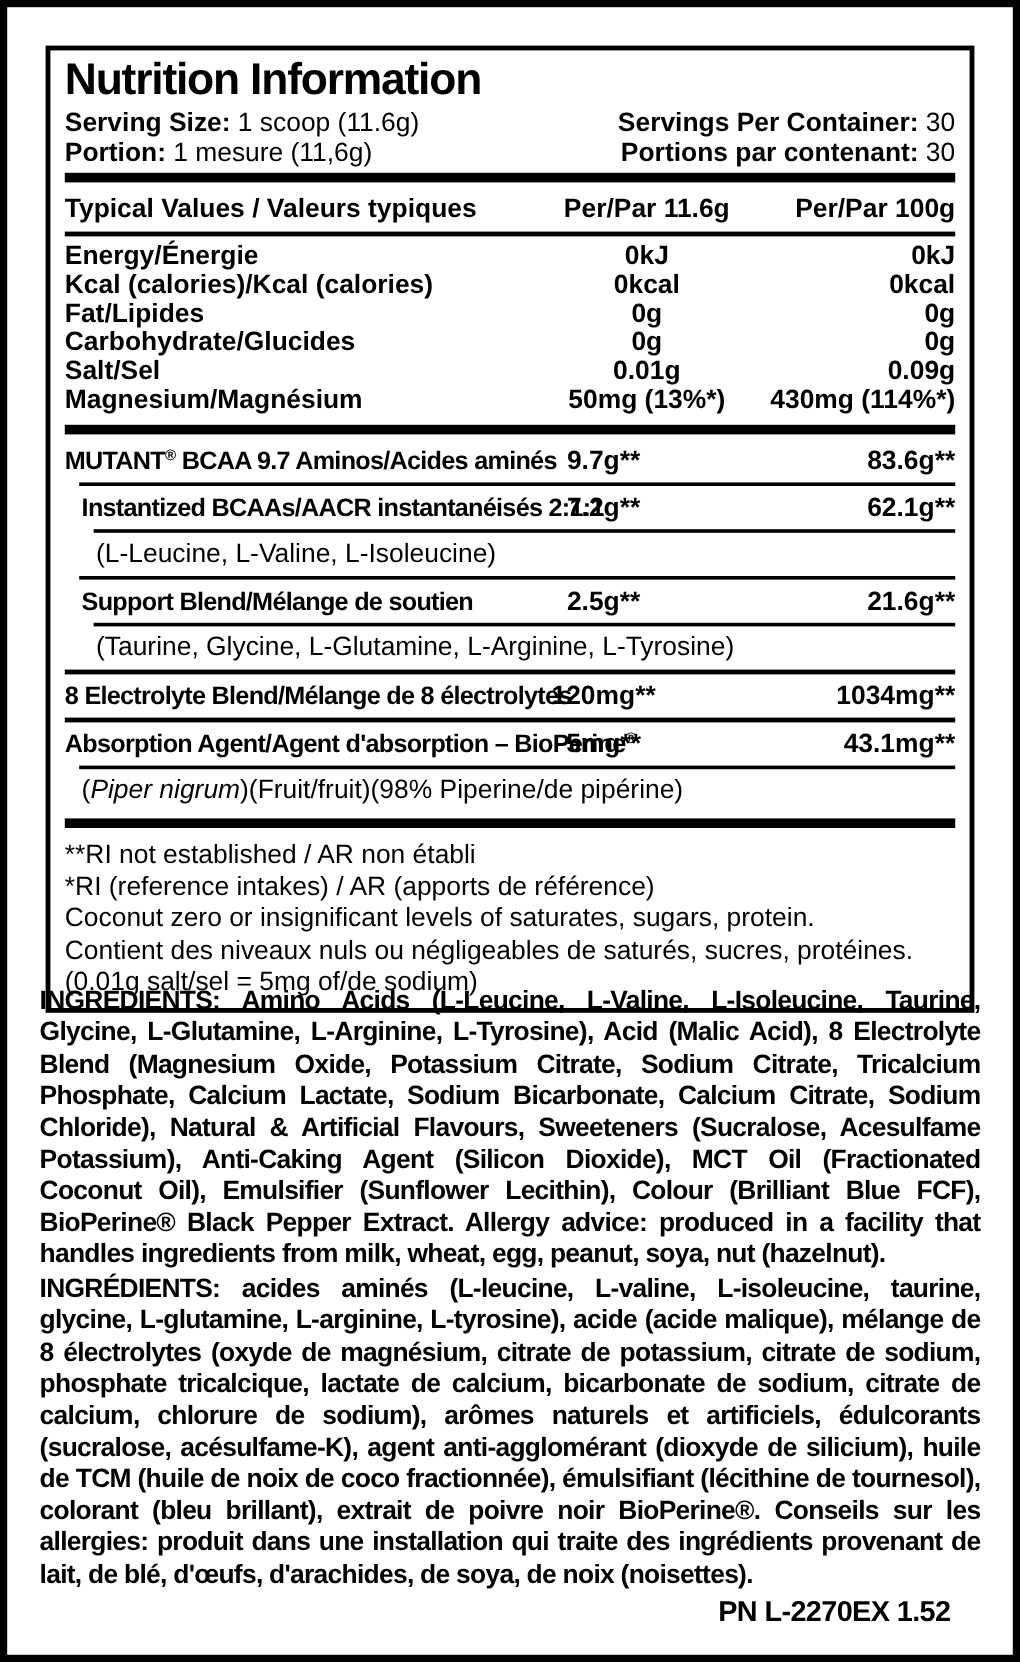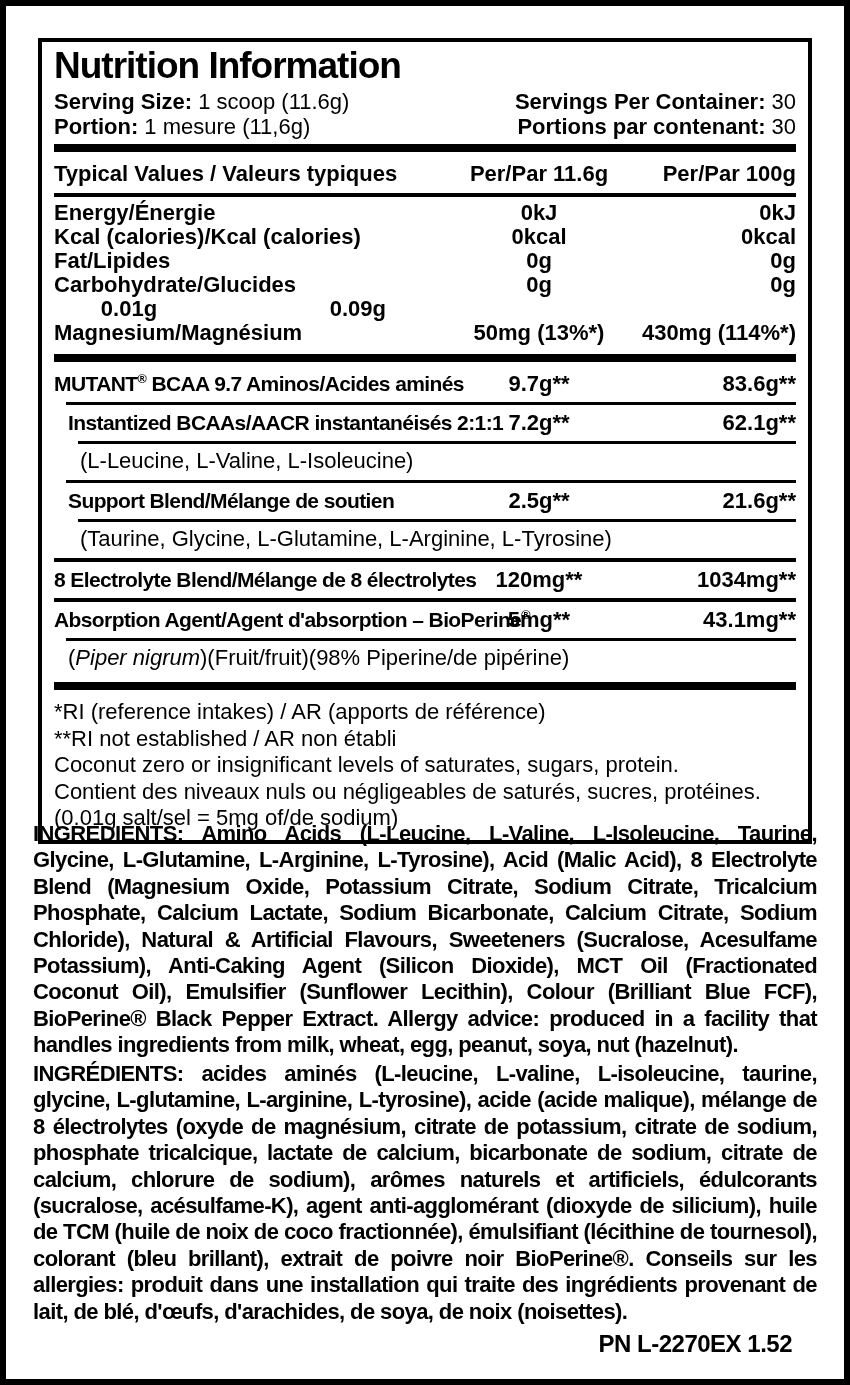--- a/index.html
+++ b/index.html
@@ -28,21 +28,21 @@
 
   .hdr-row { font-weight:bold; font-size:22px; padding:5px 0 6px 0; }
   .rule-med  { border-top:4px solid #000; }
   .rule-thin { border-top:3px solid #000; }
   .rind1 { margin-left:12px; }
   .rind2 { margin-left:24px; }
 
   .nutrients { padding:4px 0 4px 0; }
   .n-row { font-weight:bold; font-size:22px; line-height:24px; }
 
-  .b-row { font-weight:bold; font-size:21px; letter-spacing:-0.6px; padding:5px 0; }
+  .b-row { font-weight:bold; font-size:21px; letter-spacing:-0.6px; padding:5px 0;gap:36px; }
   .b-row .c2, .b-row .c3 { font-size:22px; letter-spacing:0; }
   .sub-row { font-size:22px; padding:4px 0 6px 0; font-weight:normal; }
   .ind1 { padding-left:14px; }
   .ind2 { padding-left:26px; }
   sup { font-size:60%; line-height:0; }
 
   .footnotes { font-size:22px; line-height:26.5px; padding-top:5px; }
 
   
   .ingredients {
@@ -98,20 +98,21 @@
       <span class="c1">Fat/Lipides</span>
       <span class="c2">0g</span>
       <span class="c3">0g</span>
     </div>
     <div class="n-row">
       <span class="c1">Carbohydrate/Glucides</span>
       <span class="c2">0g</span>
       <span class="c3">0g</span>
     </div>
     <div class="n-row">
+      <span class="c1">Salt/Sel</span>
       <span class="c2">0.01g</span>
       <span class="c3">0.09g</span>
     </div>
     <div class="n-row">
       <span class="c1">Magnesium/Magnésium</span>
       <span class="c2">50mg (13%*)</span>
       <span class="c3">430mg (114%*)</span>
     </div>
   </div>
 
@@ -162,22 +163,22 @@
   </div>
   <div class="rule-thin rind1"></div>
 
   <div class="sub-row">
     <span class="c1 ind1"><span>(</span><i>Piper nigrum</i><span>)(Fruit/fruit)(98% Piperine/de pipérine)</span></span>
   </div>
 
   <div class="bar"></div>
 
   <div class="footnotes">
+    <div>**RI not established / AR non établi</div>
     <div>*RI (reference intakes) / AR (apports de référence)</div>
-    <div>**RI not established / AR non établi</div>
     <div>Coconut zero or insignificant levels of saturates, sugars, protein.</div>
     <div>Contient des niveaux nuls ou négligeables de saturés, sucres, protéines.</div>
     <div>(0.01g salt/sel = 5mg of/de sodium)</div>
   </div>
 
 </div>
 
 <p class="ingredients" id="ing-en">INGREDIENTS: Amino Acids (L-Leucine, L-Valine, L-Isoleucine, Taurine, Glycine, L-Glutamine, L-Arginine, L-Tyrosine), Acid (Malic Acid), 8 Electrolyte Blend (Magnesium Oxide, Potassium Citrate, Sodium Citrate, Tricalcium Phosphate, Calcium Lactate, Sodium Bicarbonate, Calcium Citrate, Sodium Chloride), Natural &amp; Artificial Flavours, Sweeteners (Sucralose, Acesulfame Potassium), Anti-Caking Agent (Silicon Dioxide), MCT Oil (Fractionated Coconut Oil), Emulsifier (Sunflower Lecithin), Colour (Brilliant Blue FCF), BioPerine® Black Pepper Extract. Allergy advice: produced in a facility that handles ingredients from milk, wheat, egg, peanut, soya, nut (hazelnut).</p>
 <p class="ingredients" id="ing-fr">INGRÉDIENTS: acides aminés (L-leucine, L-valine, L-isoleucine, taurine, glycine, L-glutamine, L-arginine, L-tyrosine), acide (acide malique), mélange de 8 électrolytes (oxyde de magnésium, citrate de potassium, citrate de sodium, phosphate tricalcique, lactate de calcium, bicarbonate de sodium, citrate de calcium, chlorure de sodium), arômes naturels et artificiels, édulcorants (sucralose, acésulfame-K), agent anti-agglomérant (dioxyde de silicium), huile de TCM (huile de noix de coco fractionnée), émulsifiant (lécithine de tournesol), colorant (bleu brillant), extrait de poivre noir BioPerine®. Conseils sur les allergies: produit dans une installation qui traite des ingrédients provenant de lait, de blé, d'œufs, d'arachides, de soya, de noix (noisettes).</p>
 

